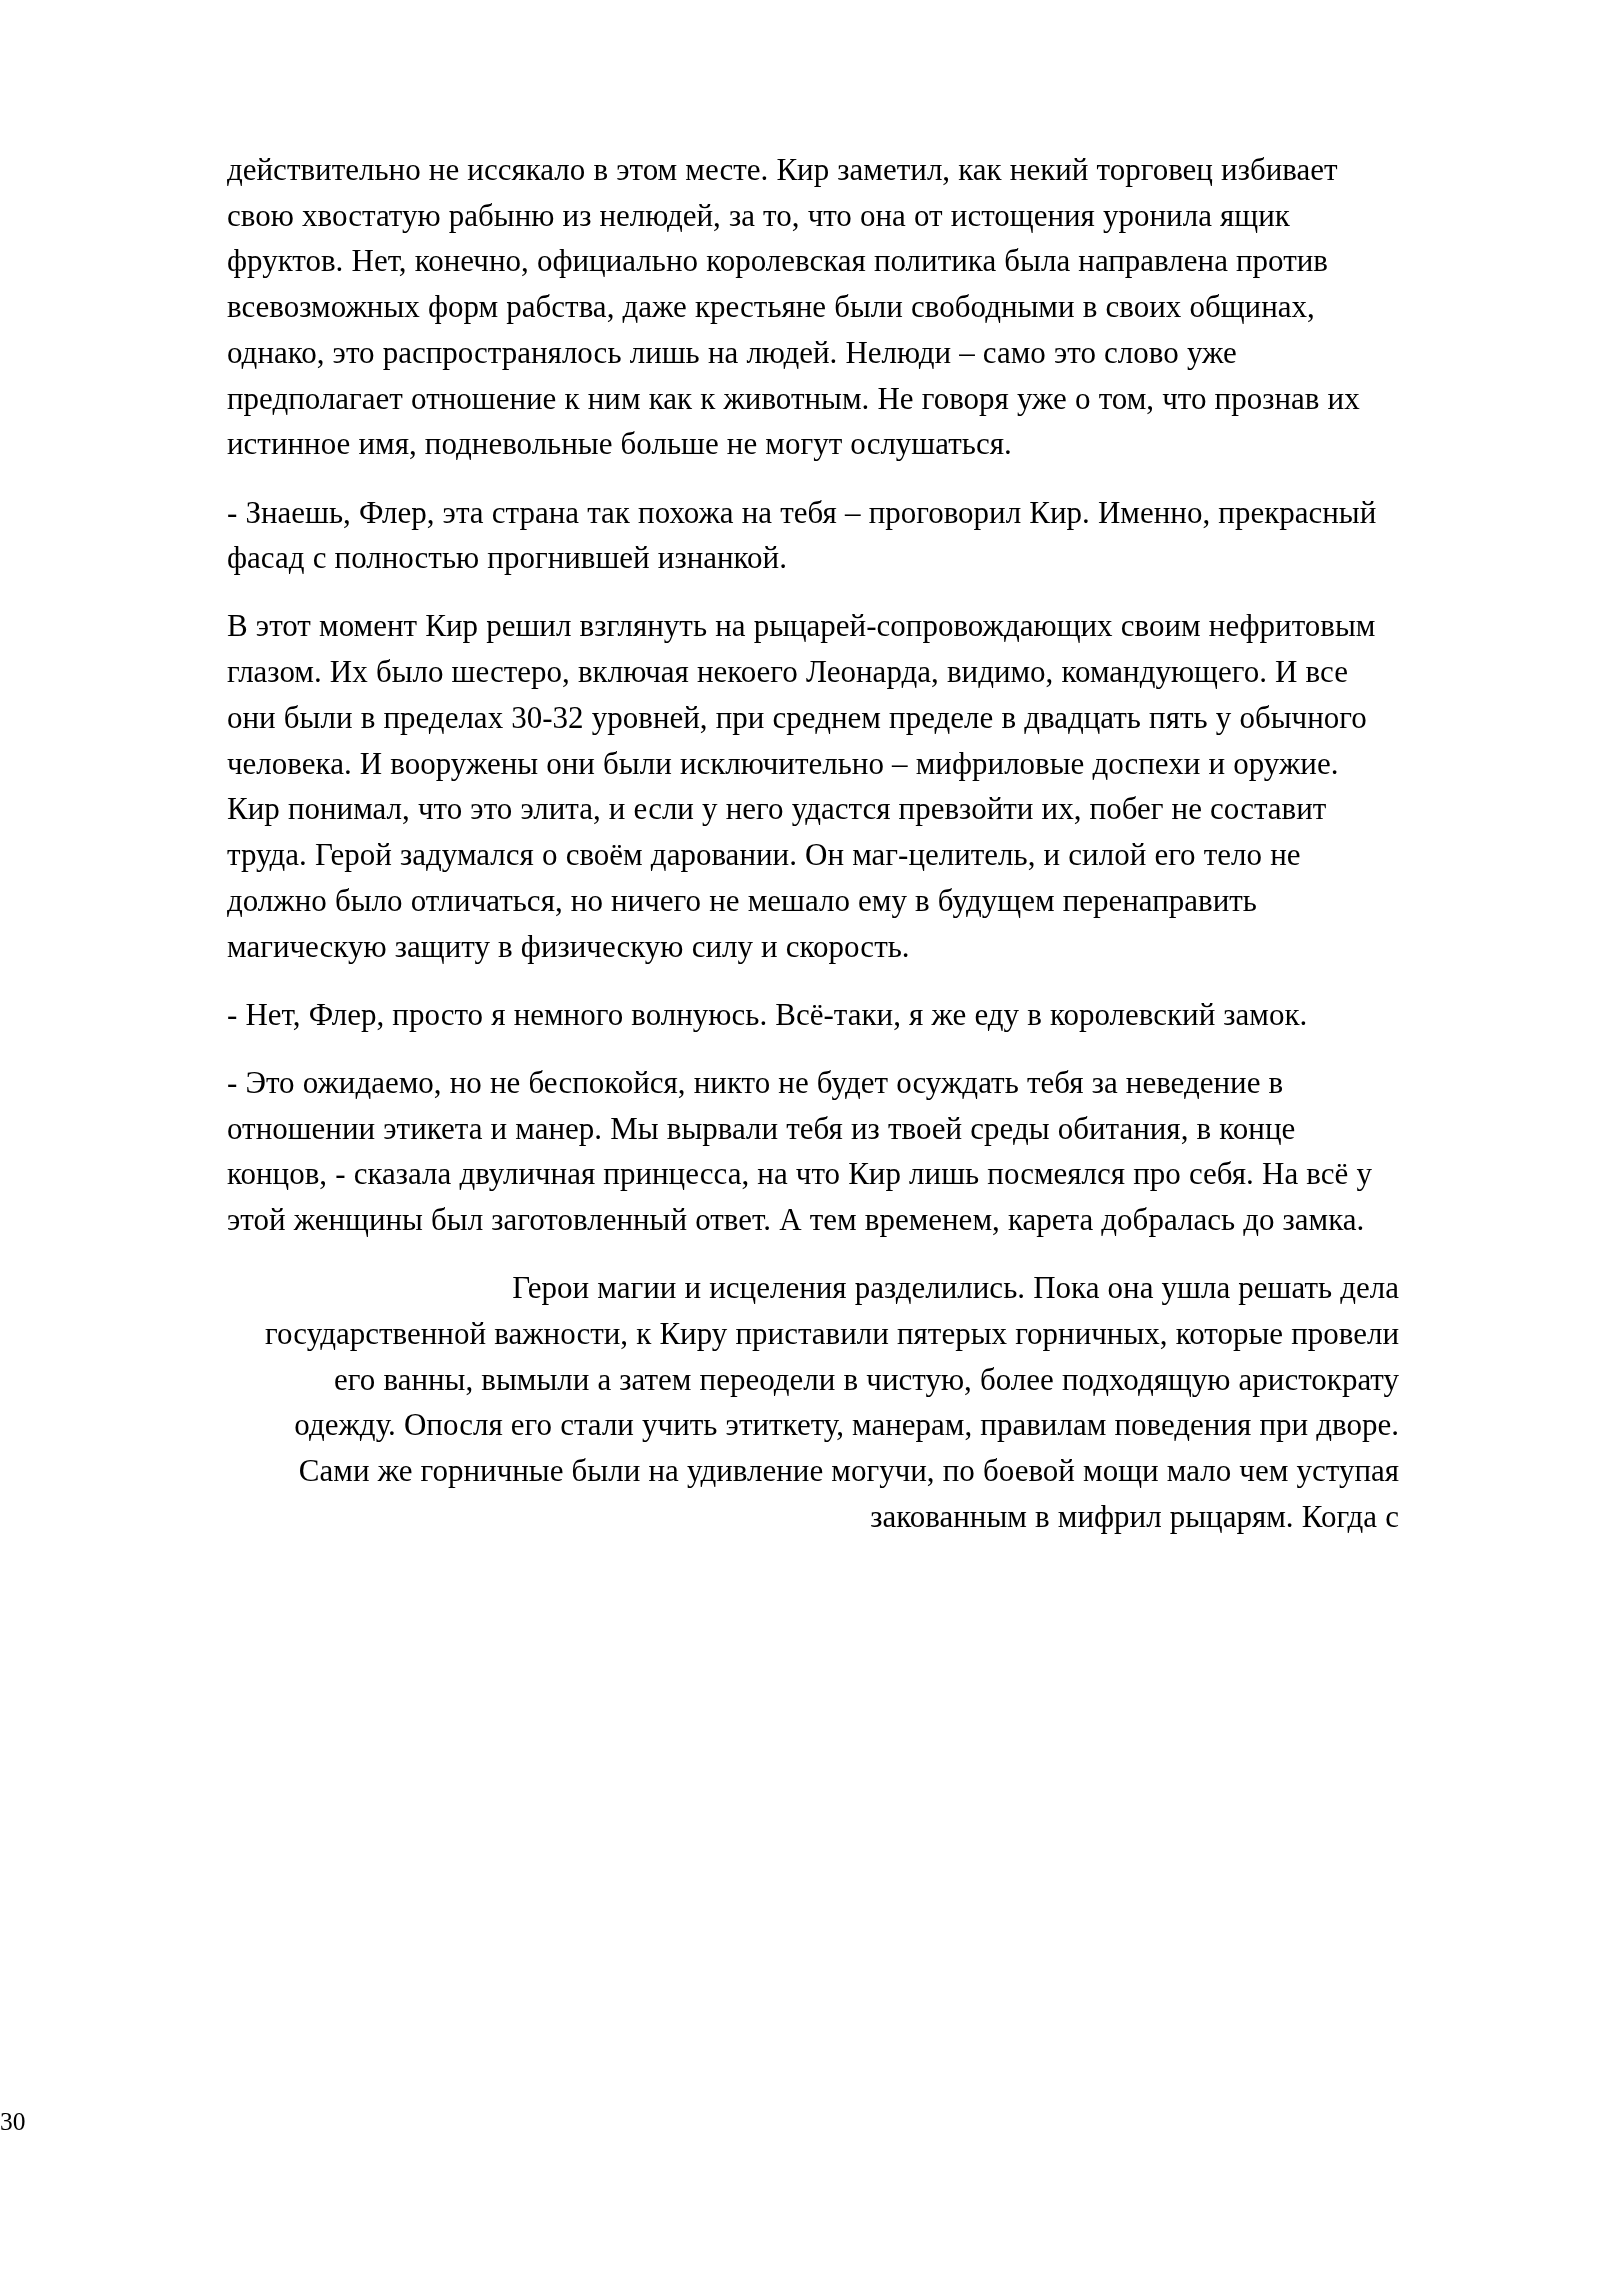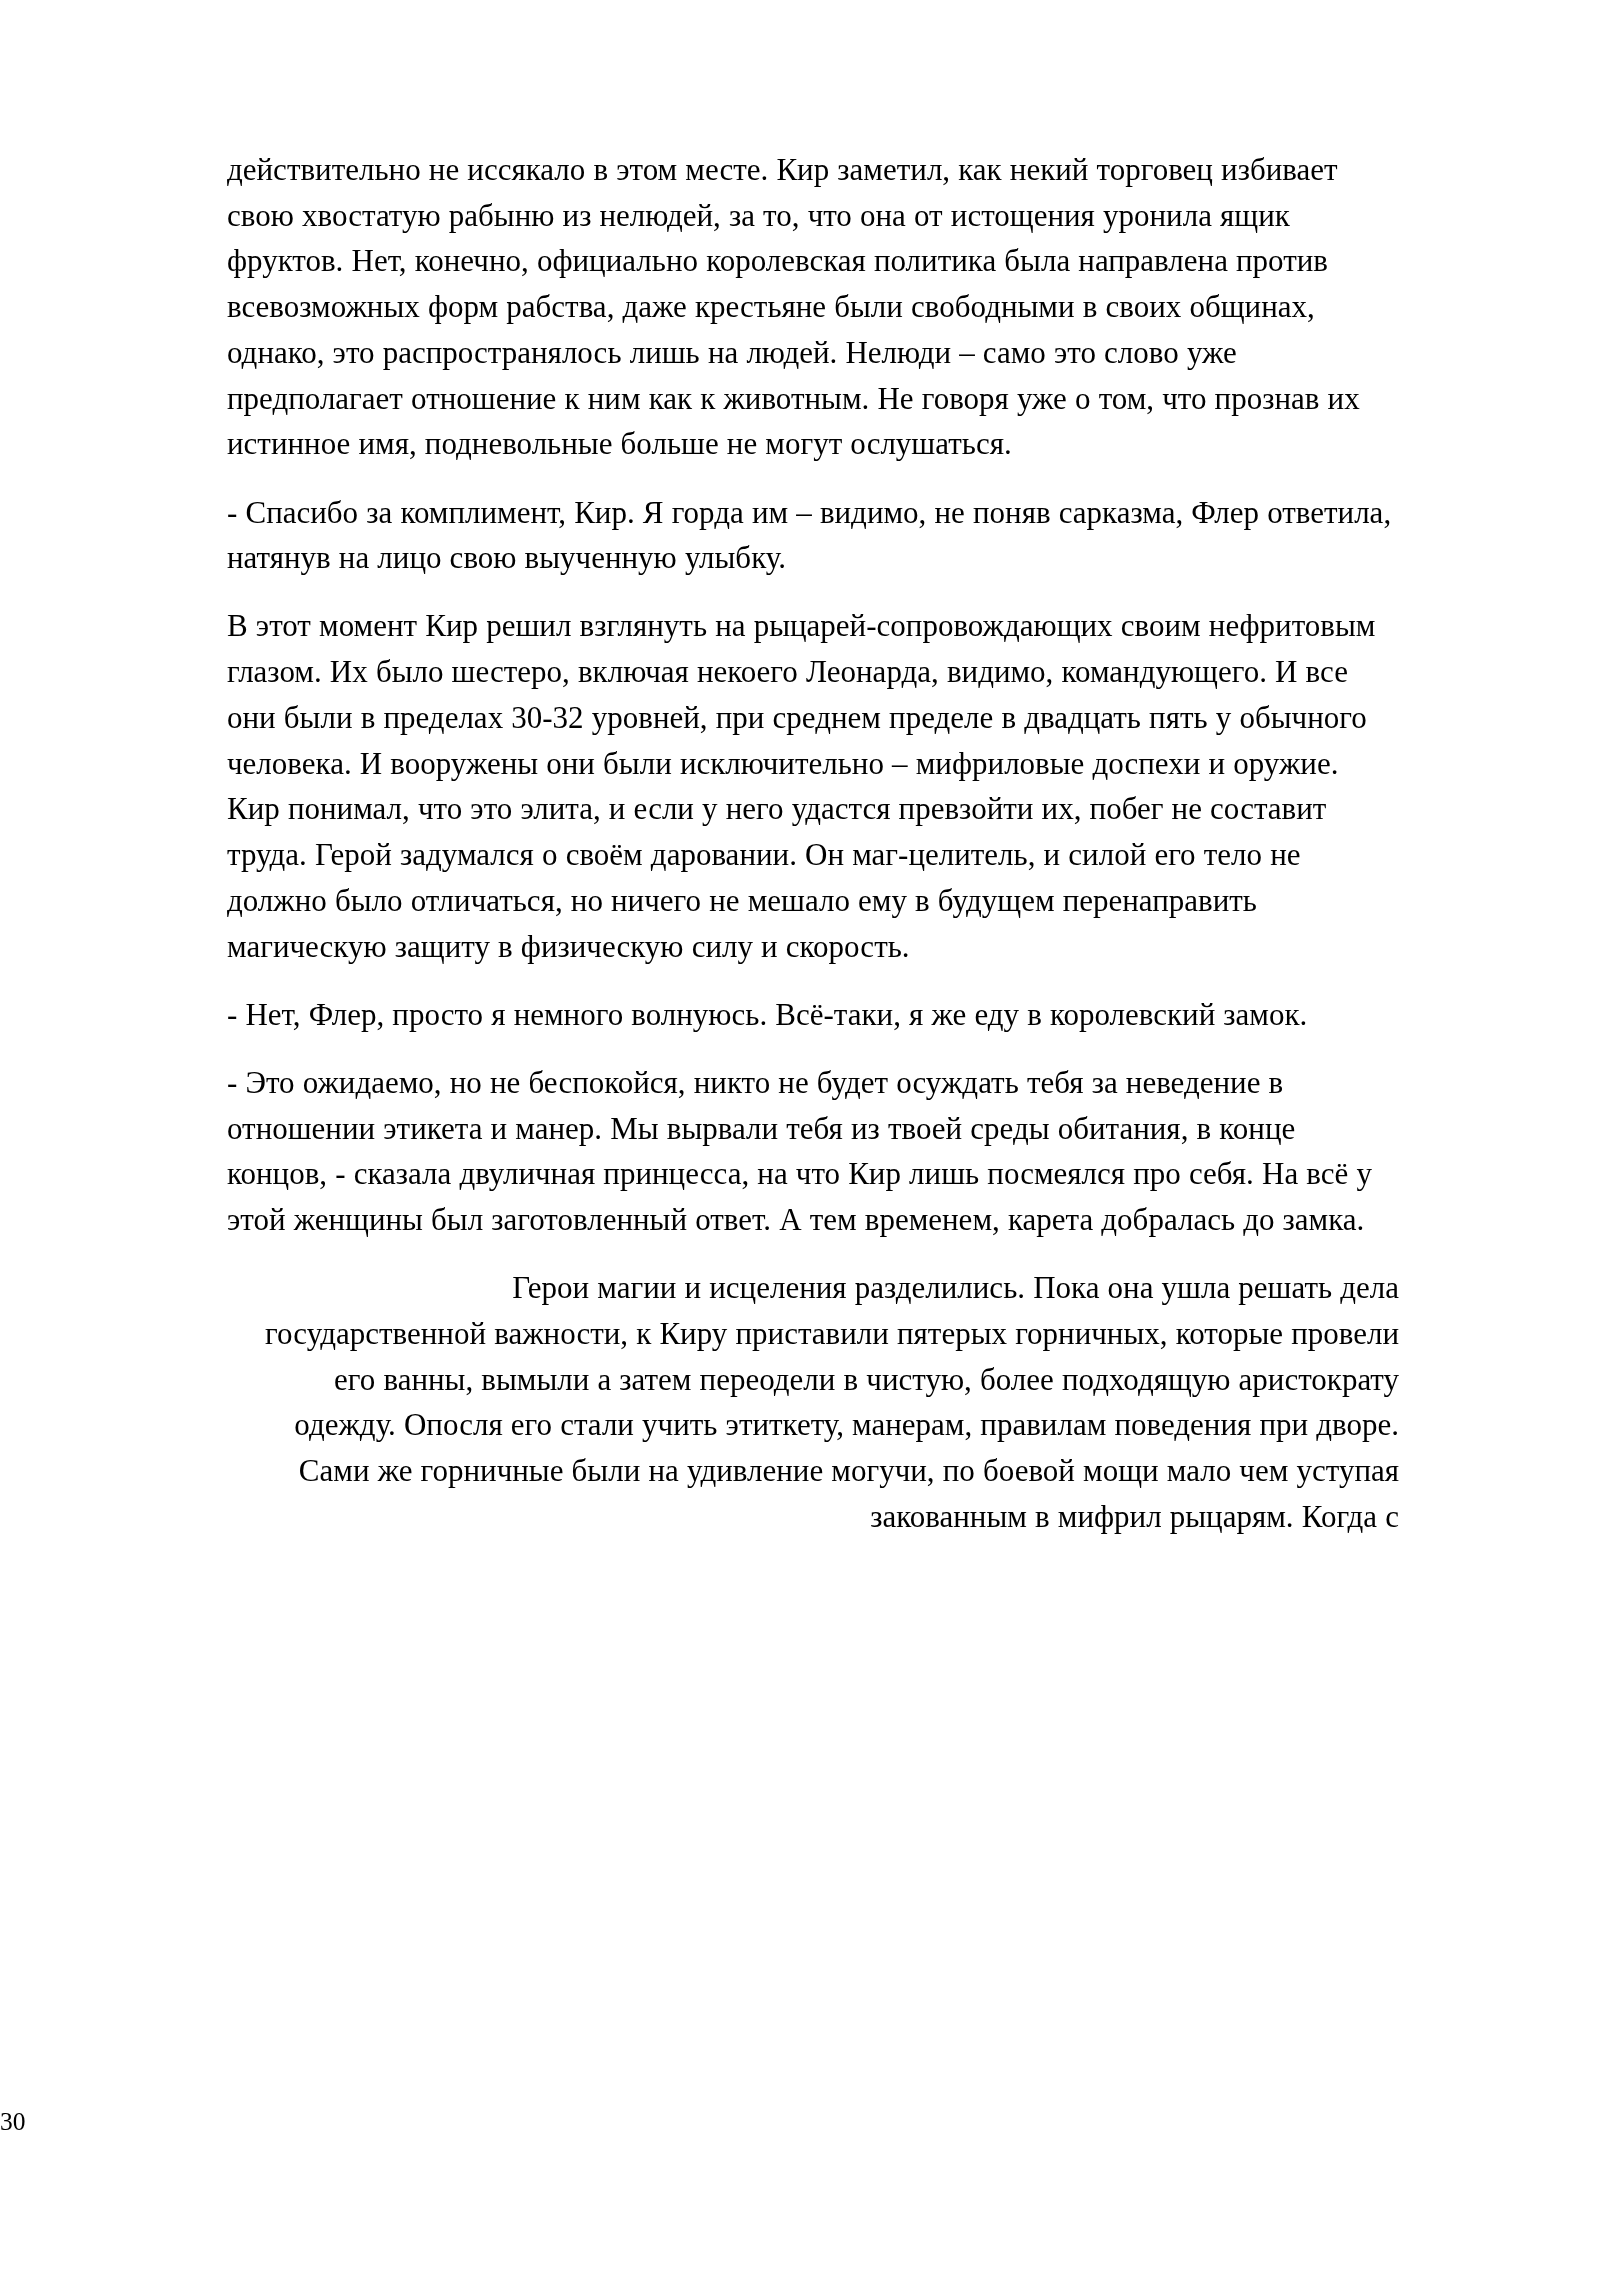--- a/index.html
+++ b/index.html
@@ -47,21 +47,21 @@
     font-size: 25.5px;
     font-family: "Liberation Serif", serif;
   }
 </style>
 </head>
 <body>
 
 <div class="page">
   <div class="content">
     <p class="para">действительно не иссякало в этом месте. Кир заметил, как некий торговец избивает свою хвостатую рабыню из нелюдей, за то, что она от истощения уронила ящик фруктов. Нет, конечно, официально королевская политика была направлена против всевозможных форм рабства, даже крестьяне были свободными в своих общинах, однако, это распространялось лишь на людей. Нелюди – само это слово уже предполагает отношение к ним как к животным. Не говоря уже о том, что прознав их истинное имя, подневольные больше не могут ослушаться.</p>
-    <p class="para">- Спасибо за комплимент, Кир. Я горда им – видимо, не поняв сарказма, Флер ответила, натянув на лицо свою выученную улыбку.</p>
+    <p class="para">- Знаешь, Флер, эта страна так похожа на тебя – проговорил Кир. Именно, прекрасный фасад с полностью прогнившей изнанкой.</p>
     <p class="para">В этот момент Кир решил взглянуть на рыцарей-сопровождающих своим нефритовым глазом. Их было шестеро, включая некоего Леонарда, видимо, командующего. И все они были в пределах 30-32 уровней, при среднем пределе в двадцать пять у обычного человека. И вооружены они были исключительно – мифриловые доспехи и оружие. Кир понимал, что это элита, и если у него удастся превзойти их, побег не составит труда. Герой задумался о своём даровании. Он маг-целитель, и силой его тело не должно было отличаться, но ничего не мешало ему в будущем перенаправить магическую защиту в физическую силу и скорость.</p>
     <p class="para">- Нет, Флер, просто я немного волнуюсь. Всё-таки, я же еду в королевский замок.</p>
     <p class="para">- Это ожидаемо, но не беспокойся, никто не будет осуждать тебя за неведение в отношении этикета и манер. Мы вырвали тебя из твоей среды обитания, в конце концов, - сказала двуличная принцесса, на что Кир лишь посмеялся про себя. На всё у этой женщины был заготовленный ответ. А тем временем, карета добралась до замка.</p>
     <p class="para indent">Герои магии и исцеления разделились. Пока она ушла решать дела государственной важности, к Киру приставили пятерых горничных, которые провели его ванны, вымыли а затем переодели в чистую, более подходящую аристократу одежду. Опосля его стали учить этиткету, манерам, правилам поведения при дворе. Сами же горничные были на удивление могучи, по боевой мощи мало чем уступая закованным в мифрил рыцарям. Когда с</p>
   </div>
   <div class="page-number">30</div>
 </div>
 
 
 </body></html>

